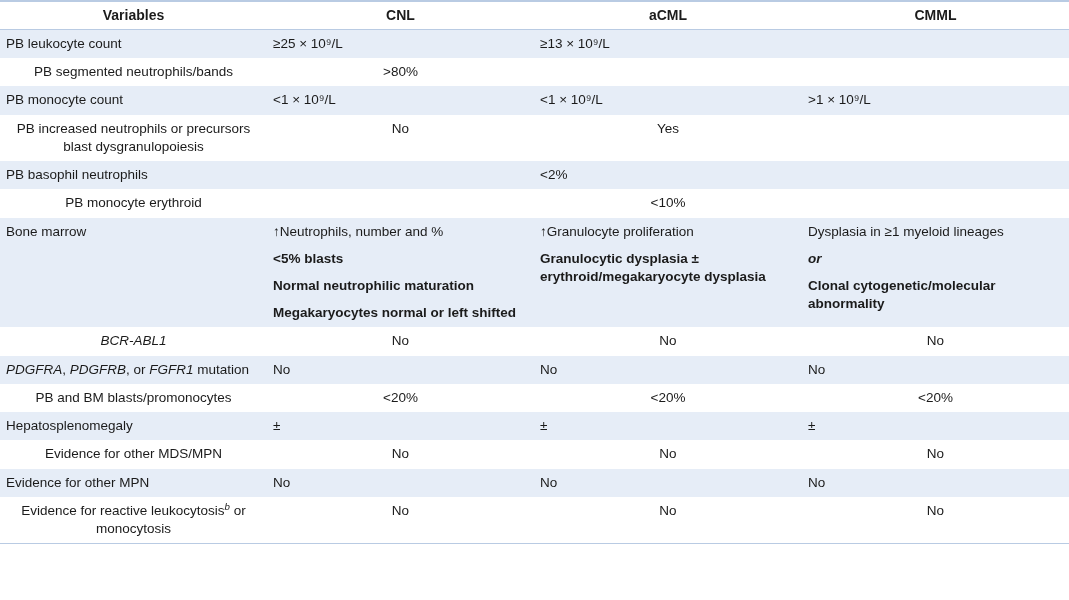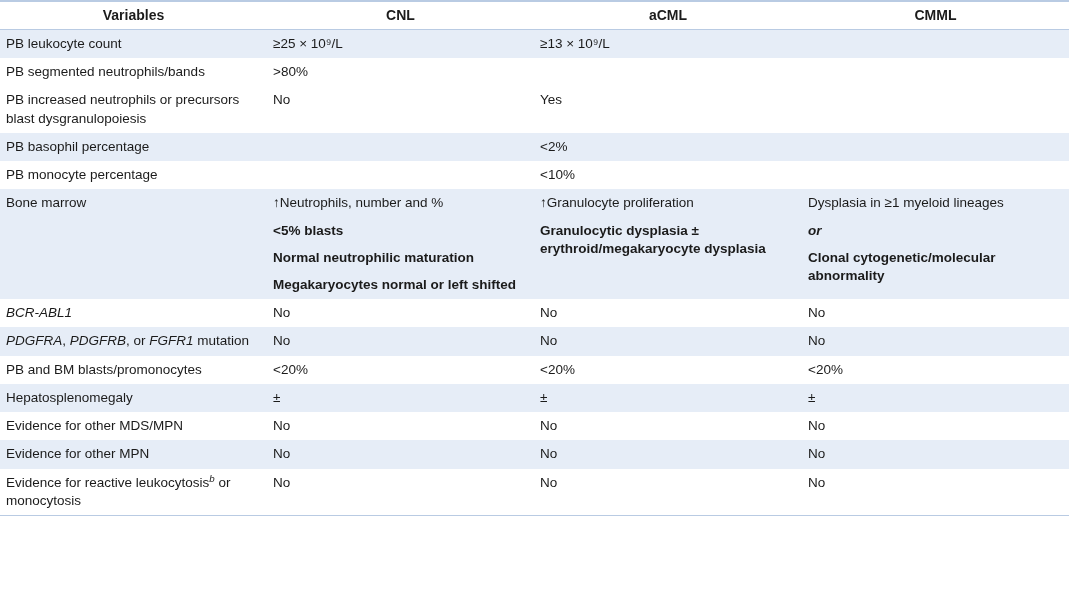--- a/index.html
+++ b/index.html
@@ -43,20 +43,21 @@
     padding: 5px 6px 5px 6px;
     vertical-align: top;
     line-height: 1.35;
   }
   tbody tr.alt td {
     background: #e6edf7;
     margin-left: 36px;
   }
   tbody tr.plain td {
     background: #ffffff;
+    text-align: center;
   }
   td .line {
     display: block;
   }
   td .line + .line {
     margin-top: 9px;
     font-weight: bold;
   }
   .ital { font-style: italic; }
   sup {
@@ -105,40 +106,52 @@
           <td></td>
         </tr>
         <tr class="plain">
           <td><span>PB segmented neutrophils/bands</span></td>
           <td>
             <span class="line">&gt;80%</span>
           </td>
           <td></td>
           <td></td>
         </tr>
+        <tr class="alt">
+          <td><span>PB monocyte count</span></td>
+          <td>
+            <span class="line">&lt;1 × 10⁹/L</span>
+          </td>
+          <td>
+            <span class="line">&lt;1 × 10⁹/L</span>
+          </td>
+          <td>
+            <span class="line">&gt;1 × 10⁹/L</span>
+          </td>
+        </tr>
         <tr class="plain">
           <td><span>PB increased neutrophils or precursors blast dysgranulopoiesis</span></td>
           <td>
             <span class="line">No</span>
           </td>
           <td>
             <span class="line">Yes</span>
           </td>
           <td></td>
         </tr>
         <tr class="alt">
-          <td><span>PB basophil percentage</span></td>
+          <td><span>PB basophil neutrophils</span></td>
           <td></td>
           <td>
             <span class="line">&lt;2%</span>
           </td>
           <td></td>
         </tr>
         <tr class="plain">
-          <td><span>PB monocyte percentage</span></td>
+          <td><span>PB monocyte erythroid</span></td>
           <td></td>
           <td>
             <span class="line">&lt;10%</span>
           </td>
           <td></td>
         </tr>
         <tr class="alt">
           <td><span>Bone marrow</span></td>
           <td>
             <span class="line">↑Neutrophils, number and %</span>

